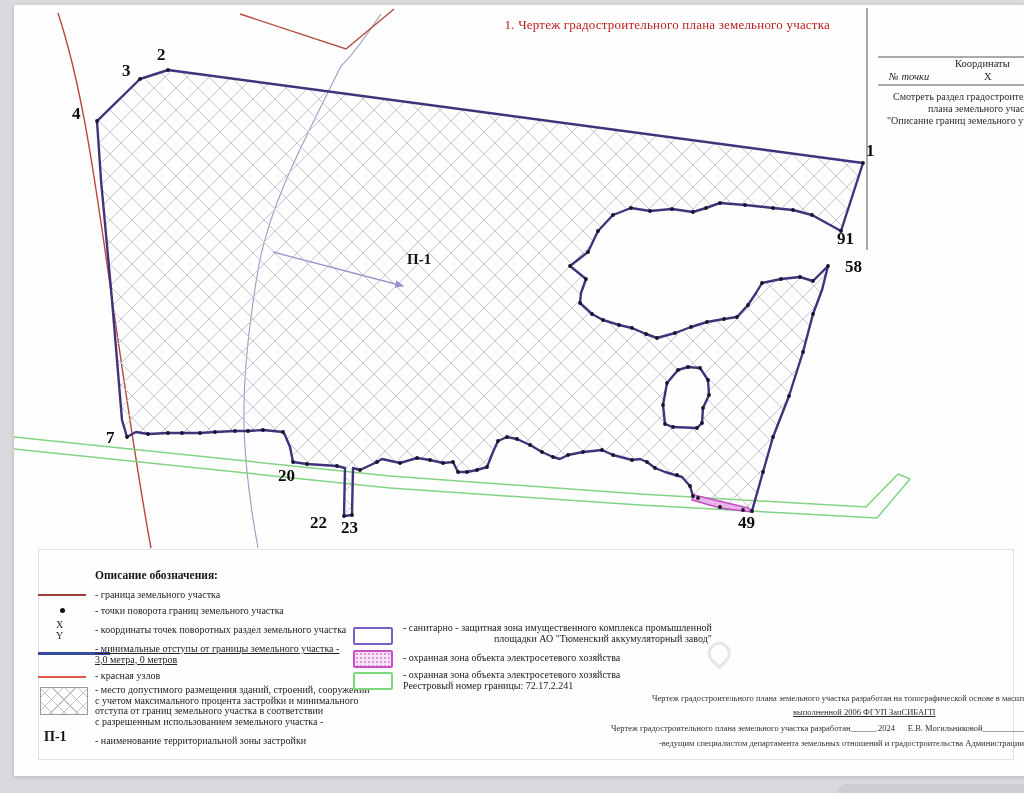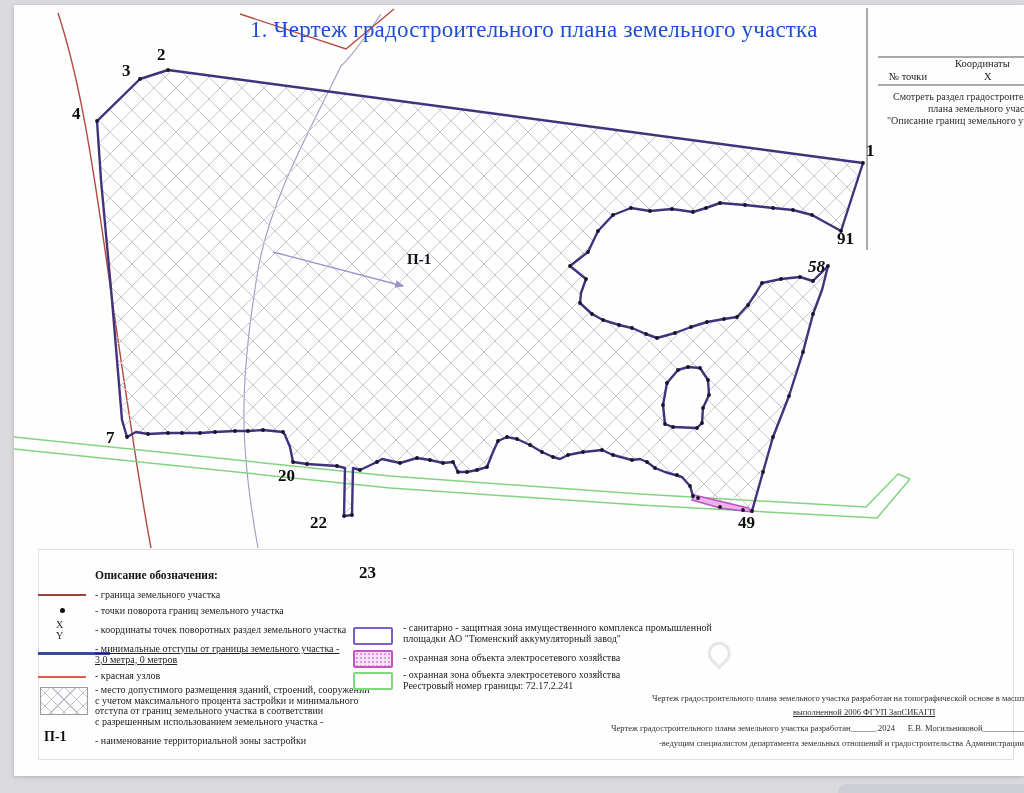--- a/index.html
+++ b/index.html
@@ -13,22 +13,22 @@
     background:#fefefe;box-shadow:0 1px 4px rgba(0,0,0,.18);
     overflow:hidden;
   }
   .gray-panel{
     position:absolute;left:838px;top:784px;right:0;bottom:0;
     background:#cdcdd4;border-top-left-radius:8px;
   }
   svg.plan{position:absolute;left:0;top:0;width:1024px;height:793px;}
   .abs{position:absolute;white-space:pre;}
   .title{
-    left:250px;top:17px;width:580px;text-align:left;
-    font-size:23px;color:#1d4ed8;letter-spacing:.2px;white-space:nowrap;
+    left:250px;top:17px;width:580px;text-align:right;
+    font-size:13px;color:#b91c1c;letter-spacing:.2px;white-space:nowrap;
   }
   .tbl{font-size:10.5px;color:#222;}
   .tbl-note{font-size:10px;color:#2a2a2a;}
   .pt-label{
     position:absolute;font-weight:bold;font-size:17px;color:#0c0c0c;
     font-family:"Liberation Serif",serif;white-space:nowrap;
   }
   .zone-tag{left:407px;top:251px;font-weight:bold;font-size:15px;color:#101018;}
   
   .legend-box{
@@ -228,37 +228,37 @@
       <circle cx="665" cy="424" r="1.9"></circle>
       <circle cx="663" cy="405" r="1.9"></circle>
       <circle cx="667" cy="383" r="1.9"></circle>
       <circle cx="678" cy="370" r="1.9"></circle>
     </g>
 </svg>
 
 <div class="abs title">1. Чертеж градостроительного плана земельного участка</div>
 
 <div class="abs tbl" style="left:955px;top:58px;">Координаты</div>
-<div class="abs tbl" style="left:889px;top:71px;">№ точки</div>
+<div class="abs tbl" style="left:889px;top:71px;font-style:italic;">№ точки</div>
 <div class="abs tbl" style="left:984px;top:71px;">X</div>
 <div class="abs tbl-note" style="left:893px;top:91px;">Смотреть раздел градостроительного</div>
 <div class="abs tbl-note" style="left:928px;top:103px;">плана земельного участка</div>
 <div class="abs tbl-note" style="left:887px;top:115px;">"Описание границ земельного участка"</div>
 
 <div id="point-labels">
     <div class="pt-label" style="left: 866px; top: 141px;">1</div>
     <div class="pt-label" style="left: 157px; top: 45px;">2</div>
     <div class="pt-label" style="left: 122px; top: 61px;">3</div>
     <div class="pt-label" style="left: 72px; top: 104px;">4</div>
     <div class="pt-label" style="left: 106px; top: 428px;">7</div>
     <div class="pt-label" style="left: 278px; top: 466px;">20</div>
     <div class="pt-label" style="left: 310px; top: 513px;">22</div>
-    <div class="pt-label" style="left: 359px; top: 518px; margin-top: 45px;">23</div>
+    <div class="pt-label" style="left: 341px; top: 518px;">23</div>
     <div class="pt-label" style="left: 738px; top: 513px;">49</div>
-    <div class="pt-label" style="left: 808px; top: 257px; font-style: italic;">58</div>
+    <div class="pt-label" style="left: 845px; top: 257px;">58</div>
     <div class="pt-label" style="left: 837px; top: 229px;">91</div>
   </div>
 <div class="abs zone-tag">П-1</div>
 
 <div class="legend-box"></div>
 <div class="abs legend-header">Описание обозначения:</div>
 
 <div class="lsym-line" style="left:38px;top:594px;width:48px;background:#9a4038;"></div>
 <div class="ltext" style="left:95px;top:590px;">-   граница земельного участка</div>
 
@@ -278,21 +278,21 @@
 <div class="lsym-hatch"></div>
 <div class="ltext" style="left:95px;top:685px;">-   место допустимого размещения зданий, строений, сооружений
 с учетом максимального процента застройки и минимального
 отступа от границ земельного участка в соответствии
 с разрешенным использованием земельного участка -</div>
 
 <div class="lsym-p1">П-1</div>
 <div class="ltext" style="left:95px;top:736px;">-   наименование территориальной зоны застройки</div>
 
 <div class="lsym-box box-purple" style="left:353px;top:627px;"></div>
-<div class="ltext" style="left:403px;top:623px;">-   санитарно - защитная зона имущественного комплекса промышленной
+<div class="ltext" style="left:403px;top:623px;text-align:right;">-   санитарно - защитная зона имущественного комплекса промышленной
 площадки АО "Тюменский аккумуляторный завод"</div>
 
 <div class="lsym-box box-magenta" style="left:353px;top:650px;"></div>
 <div class="ltext" style="left:403px;top:653px;">-   охранная зона объекта электросетевого хозяйства</div>
 
 <div class="lsym-box box-green" style="left:353px;top:672px;"></div>
 <div class="ltext" style="left:403px;top:670px;">-   охранная зона объекта электросетевого хозяйства
 Реестровый номер границы: 72.17.2.241</div>
 
 <div class="abs foot" style="left:652px;top:693px;">Чертеж градостроительного плана земельного участка разработан на топографической основе в масштабе 1:500</div>

